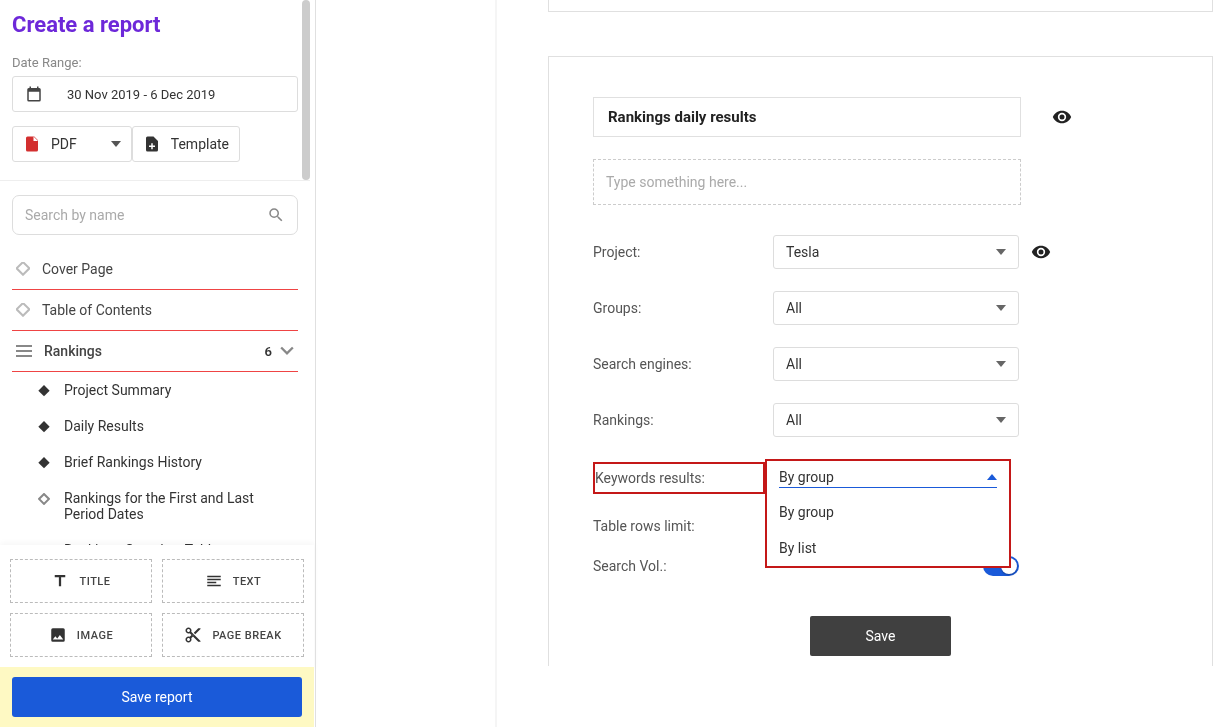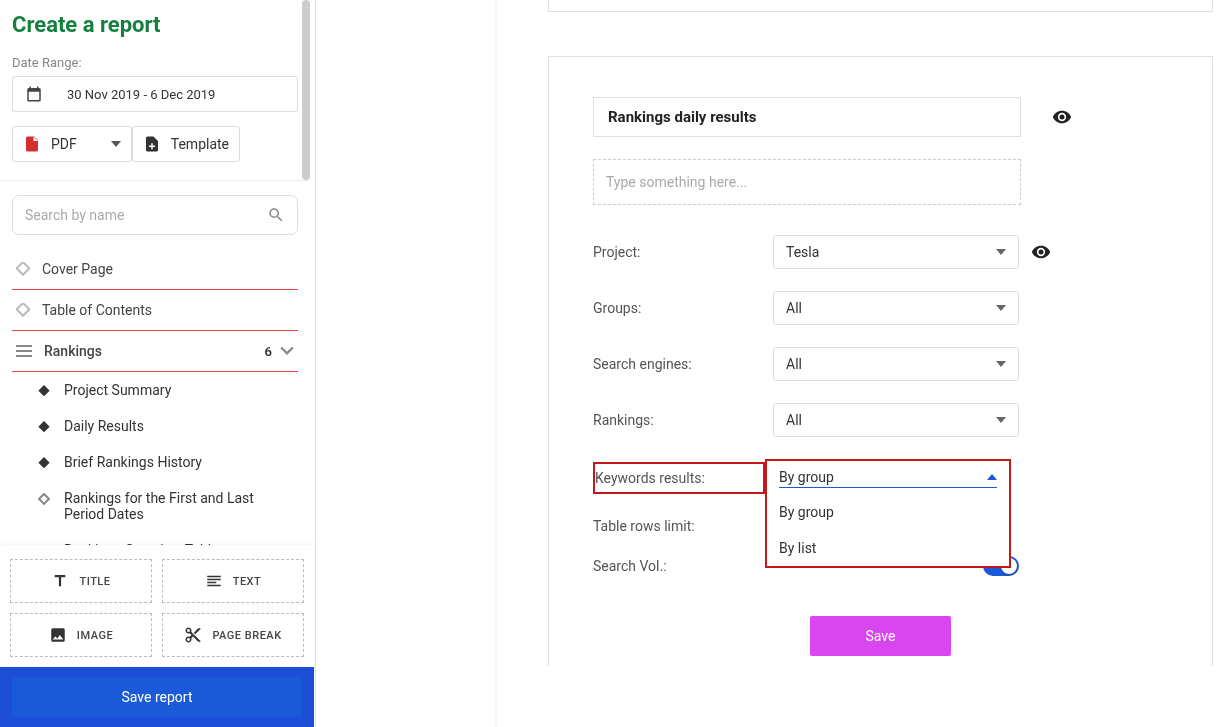--- a/index.html
+++ b/index.html
@@ -1,21 +1,21 @@
 <!DOCTYPE html>
 <html><head>
 <meta charset="utf-8">
 <style>
 * { box-sizing: border-box; margin: 0; padding: 0; font-family: -apple-system, BlinkMacSystemFont, "Segoe UI", Roboto, Arial, sans-serif; }
 body { background: #fff; width: 1218px; height: 727px; overflow: hidden; position: relative; }
 
 .sidebar { position: absolute; left: 0; top: 0; width: 310px; height: 727px; background: #fff; }
 .sidebar-scroll { position: absolute; right: 0; top: 0; width: 8px; height: 180px; background: #ccc; border-radius: 4px; }
 .sidebar-inner { padding: 12px 12px 0 12px; height: 550px; overflow: hidden; }
-.page-title { font-size: 22px; font-weight: 700; color: #15803d; margin-bottom: 18px; }
+.page-title { font-size: 22px; font-weight: 700; color: #6d28d9; margin-bottom: 18px; }
 .date-label { font-size: 13px; color: #888; margin-bottom: 6px; }
 .date-range-btn { display: flex; align-items: center; border: 1px solid #ddd; border-radius: 3px; padding: 8px 12px; margin-bottom: 14px; cursor: pointer; }
 .date-range-btn .cal-icon { width: 18px; height: 18px; margin-right: 24px; color: #444; }
 .date-range-btn span { font-size: 13px; color: #333; }
 
 .pdf-row { display: flex; gap: 0; margin-bottom: 18px; }
 .pdf-btn { display: flex; align-items: center; border: 1px solid #ddd; border-radius: 3px; padding: 8px 10px; cursor: pointer; background: #fff; }
 .pdf-btn .pdf-icon { width: 18px; height: 18px; margin-right: 10px; }
 .pdf-btn span { font-size: 14px; color: #333; }
 .pdf-btn .caret { margin-left: 34px; color: #555; }
@@ -38,21 +38,21 @@
 .sub-item { display: flex; align-items: flex-start; padding: 10px 4px 10px 26px; cursor: pointer; font-size: 14px; color: #333; }
 .sub-item .diamond { width: 12px; height: 12px; margin-right: 14px; margin-top: 3px; flex-shrink: 0; }
 .sub-item .diamond.filled { fill: #333; }
 .sub-item .diamond.outline { fill: none; stroke: #888; stroke-width: 2; }
 
 .footer-tools { position: absolute; left: 0; bottom: 56px; width: 314px; background: #fff; padding: 14px 10px; display: grid; grid-template-columns: 1fr 1fr; gap: 10px; box-shadow: 0 -2px 6px rgba(0,0,0,0.04); }
 .tool-btn { border: 1px dashed #bbb; display: flex; align-items: center; justify-content: center; padding: 12px 6px; cursor: pointer; }
 .tool-btn .t-icon { width: 18px; height: 18px; margin-right: 10px; color: #333; }
 .tool-btn span { font-size: 11px; letter-spacing: 0.5px; color: #444; font-weight: 500; }
 
-.save-bar { position: absolute; left: 0; bottom: 0; width: 314px; padding: 10px 12px; background: #1d4ed8; }
+.save-bar { position: absolute; left: 0; bottom: 0; width: 314px; padding: 10px 12px; background: #fef9c3; }
 .save-btn { width: 100%; background: #1a5ad9; color: #fff; border: none; border-radius: 3px; padding: 12px; font-size: 14px; cursor: pointer; }
 
 .divider-col { position: absolute; left: 315px; top: 0; width: 1px; height: 727px; background: #e0e0e0; }
 .gray-strip { position: absolute; left: 495px; top: 0; width: 2px; height: 727px; background: #f5f5f5; }
 
 .main { position: absolute; left: 548px; top: 0; right: 5px; bottom: 0; }
 .top-box { border: 1px solid #e0e0e0; height: 12px; margin-bottom: 44px; border-top: none; }
 .main-card { border: 1px solid #e0e0e0; border-bottom: none; padding: 40px 44px 10px; }
 .section-title-row { display: flex; align-items: center; gap: 31px; margin-bottom: 22px; }
 .section-title { border: 1px solid #e0e0e0; padding: 10px 14px; font-size: 15px; font-weight: 700; color: #222; flex: 0 0 428px; }
@@ -67,21 +67,21 @@
 
 .highlight-label { border: 2px solid #c41818; padding: 6px 10px 6px 0; width: 172px; }
 .highlight-select { border: 2px solid #c41818 !important; position: relative; border-radius: 0; }
 .highlight-select .caret-up { color: #1a5ad9; }
 .select-inner { border-bottom: 1px solid #1a5ad9; padding-bottom: 2px; margin-bottom: -2px; width: 100%; display: flex; justify-content: space-between; align-items: center; }
 
 .dropdown-options { position: absolute; left: -2px; right: -2px; top: 100%; background: #fff; border: 2px solid #c41818; border-top: none; z-index: 10; }
 .dropdown-options div { padding: 10px 12px; font-size: 14px; color: #333; cursor: pointer; }
 
 .save-main { display: flex; justify-content: center; margin-top: 40px; }
-.save-main button { background: #d946ef; color: #fff; border: none; padding: 12px 56px; font-size: 14px; cursor: pointer; border-radius: 2px; }
+.save-main button { background: #404040; color: #fff; border: none; padding: 12px 56px; font-size: 14px; cursor: pointer; border-radius: 2px; }
 
 .toggle { width: 36px; height: 20px; background: #1a5ad9; border-radius: 10px; position: relative; }
 .toggle::after { content: ''; position: absolute; right: 2px; top: 2px; width: 16px; height: 16px; background: #fff; border-radius: 50%; box-shadow: 0 1px 2px rgba(0,0,0,0.3); }
 </style>
 </head>
 <body>
 
 <div class="sidebar">
   <div class="sidebar-scroll"></div>
   <div class="sidebar-inner">

